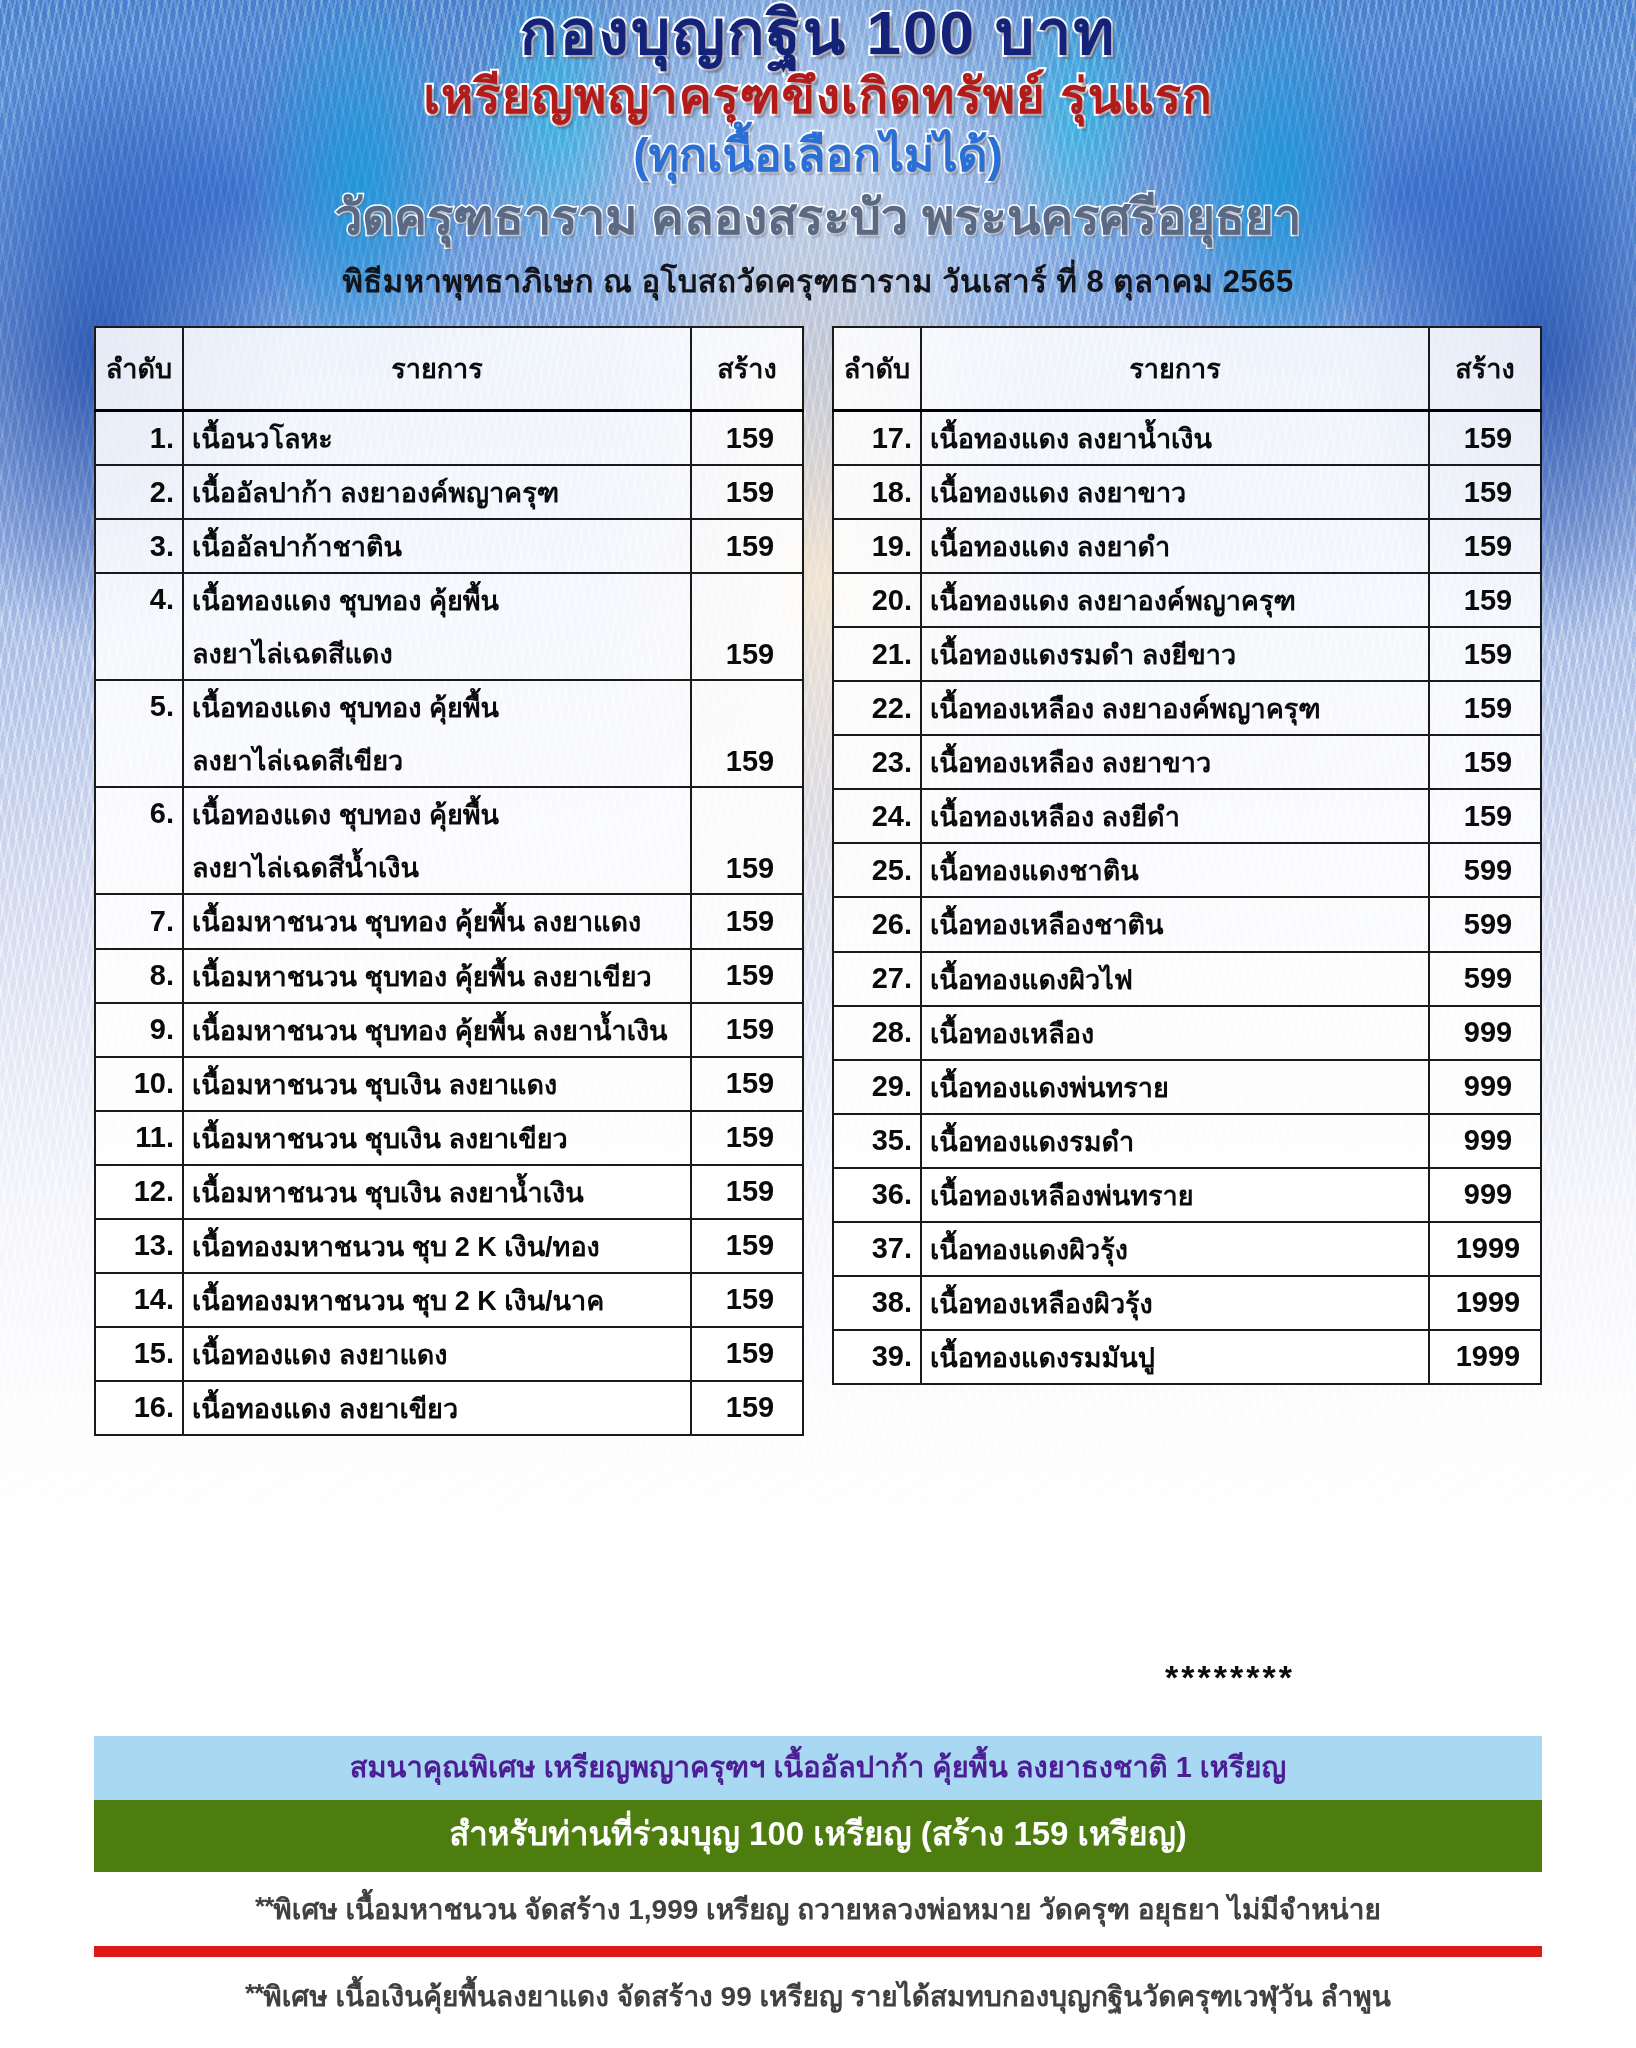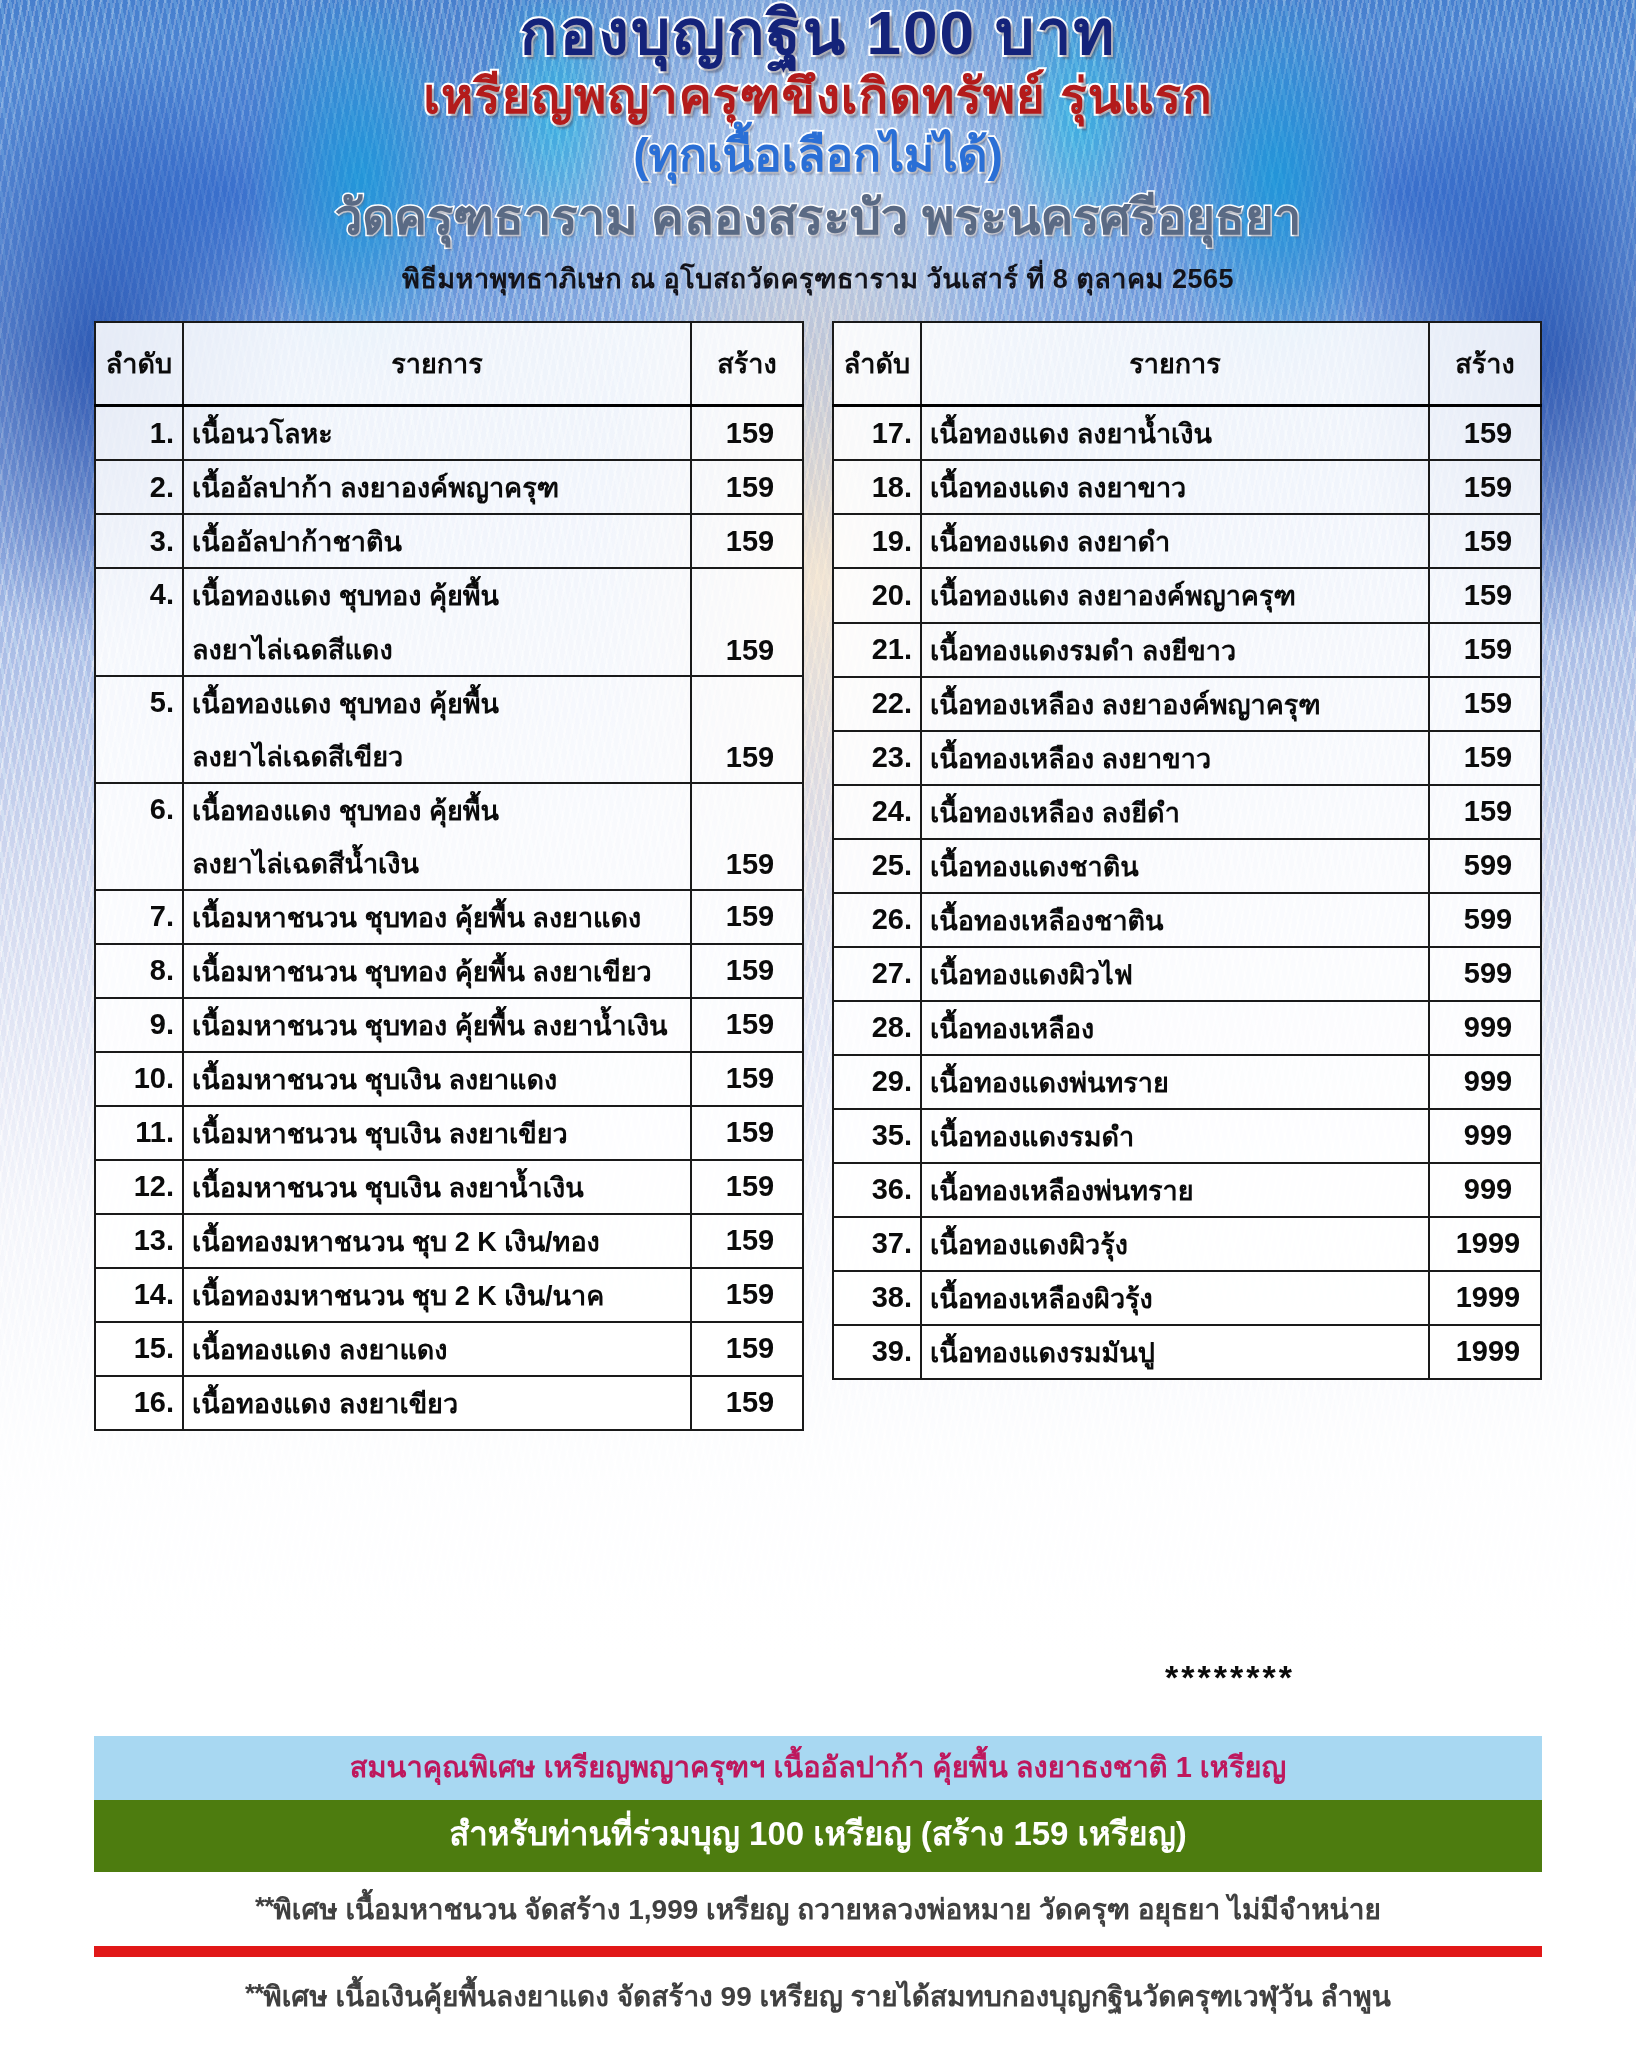--- a/index.html
+++ b/index.html
@@ -109,21 +109,21 @@
     font-weight: bold;
     color: #5a6a84;
     line-height: 1.2;
     margin-top: 6px;
     -webkit-text-stroke: 3px #ffffff;
     paint-order: stroke fill;
     text-shadow: 2px 3px 2px rgba(90,90,110,0.38);
   }
 
   .title-line-5 {
-    font-size: 27px;
+    font-size: 31px;
     font-weight: bold;
     color: #13131a;
     line-height: 1.2;
     margin-top: 16px;
     letter-spacing: 0.5px;
   }
 
   
   .tables {
     position: relative;
@@ -211,21 +211,21 @@
   .banners {
     position: absolute;
     z-index: 6;
     left: 94px;
     top: 1736px;
     width: 1448px;
   }
 
   .banner-light {
     background: #a8d8f2;
-    color: #be185d;
+    color: #4c1d95;
     font-size: 29px;
     font-weight: bold;
     text-align: center;
     padding: 13px 0 15px;
     line-height: 1.25;
   }
 
   .banner-dark {
     background: #4d7c0f;
     color: #ffffff;

